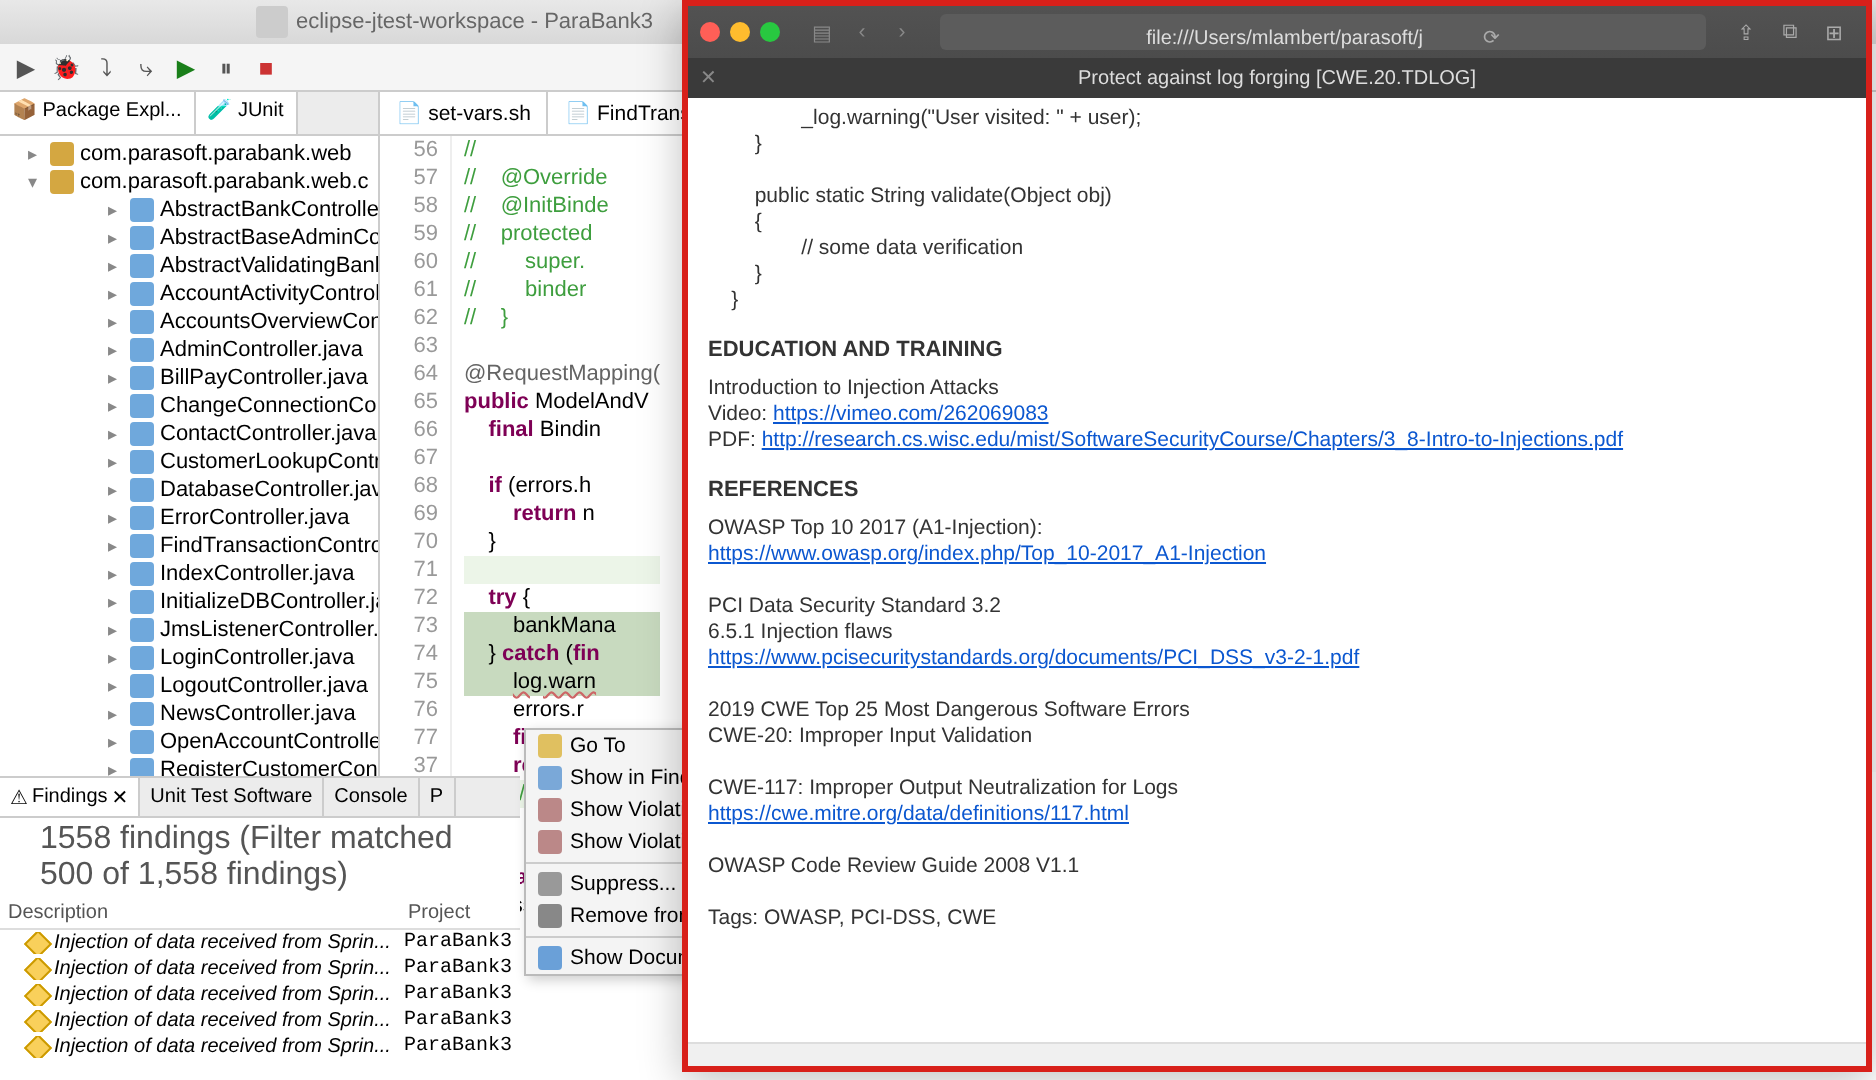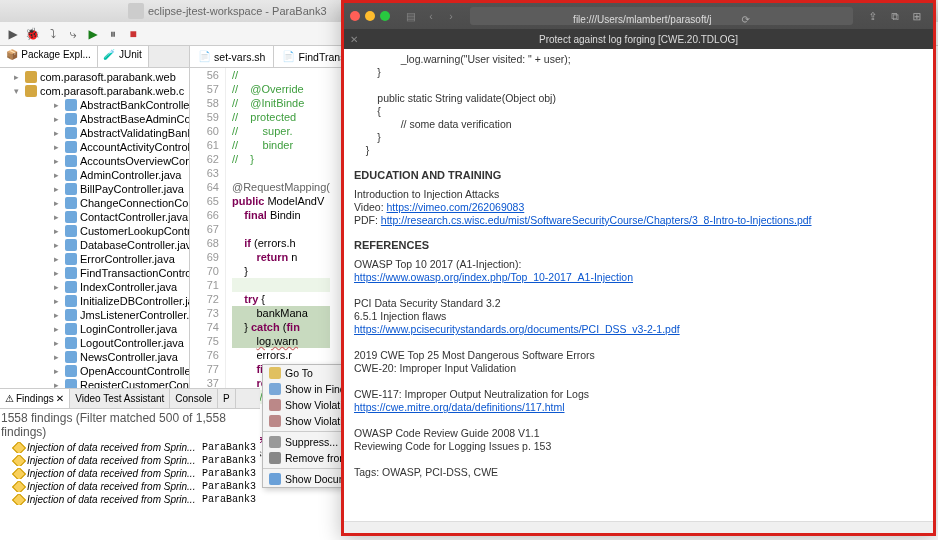--- a/index.html
+++ b/index.html
@@ -33,21 +33,21 @@
 .c-ann { color:#646464; }
 .code-body .l71, .code-body .l79 { background:#ecf5e8; }
 .context-menu { position:absolute; left:262px; top:364px; width:95px; background:#f4f4f4; border:1px solid #bbb; box-shadow:2px 2px 6px rgba(0,0,0,0.2); font-size:10.5px; z-index:5; }
 .cm-item { padding:2px 6px; display:flex; align-items:center; gap:4px; white-space:nowrap; overflow:hidden; }
 .cm-sep { height:1px; background:#ccc; margin:2px 0; }
 .cm-icon { width:12px; height:12px; flex-shrink:0; }
 .bottom-panel { position:absolute; left:0; top:388px; width:260px; height:152px; background:#fff; border-top:1px solid #ccc; font-size:10.5px; }
 .bp-tabs { height:20px; background:#ececec; display:flex; border-bottom:1px solid #ccc; }
 .bp-tab { padding:2px 5px; border-right:1px solid #ccc; display:flex; align-items:center; gap:2px; font-size:10px; }
 .bp-tab.active { background:#fff; }
-.bp-status { padding:2px 1px; font-size:12px; color:#555; }
+.bp-status { padding:2px 20px; font-size:16px; color:#555; }
 .bp-header { display:flex; border-bottom:1px solid #ddd; font-size:10px; color:#555; }
 .bp-header div:first-child { width:200px; padding:2px 4px; }
 .bp-header div:last-child { padding:2px 4px; }
 .bp-row { display:flex; font-size:10px; padding:1px 0; }
 .bp-row .col1 { width:200px; padding:0 2px 0 14px; display:flex; align-items:flex-end; gap:3px; overflow:hidden; white-space:nowrap;font-style:italic; }
 .bp-row .col2 { padding:0 2px; overflow:hidden; white-space:nowrap;font-family:Liberation Mono, monospace; }
 .warn-ico { width:10px; height:10px; background:#f9d05b; border:1px solid #cc9a00; flex-shrink:0; transform:rotate(45deg); }
 .browser { position:absolute; left:341px; top:0; width:595px; height:536px; border:3px solid #d8201a; background:#fff; box-shadow:0 4px 20px rgba(0,0,0,0.25); z-index:10; display:flex; flex-direction:column; }
 .br-chrome { height:46px; background: linear-gradient(#525252,#474747); color:#ccc; font-size:10.5px; }
 .br-top { height:26px; display:flex; align-items:center; padding:0 6px; gap:4px; }
@@ -169,30 +169,34 @@
     <div>73):</div>
     <div>74):</div>
     <div>rnam</div>
     <div>ate u</div>
   </div>
 
 <div class="bottom-panel">
   <div class="bp-tabs">
     <div class="bp-tab active">⚠ <span>Findings</span> ✕</div>
     <div class="bp-tab">
-        <span>Video Test Assistant</span>
+        <span>Unit Test Software</span>
       </div>
     <div class="bp-tab">
         <span>Console</span>
       </div>
     <div class="bp-tab">
         <span>P</span>
       </div>
   </div>
   <div class="bp-status">1558 findings (Filter matched 500 of 1,558 findings)</div>
+  <div class="bp-header">
+    <div>Description</div>
+      <div>Project</div>
+  </div>
   <div id="bprows">
       <div class="bp-row">
         <div class="col1"><span class="warn-ico"></span>Injection of data received from Sprin...</div>
         <div class="col2">ParaBank3</div>
       </div>
       <div class="bp-row">
         <div class="col1"><span class="warn-ico"></span>Injection of data received from Sprin...</div>
         <div class="col2">ParaBank3</div>
       </div>
       <div class="bp-row">
@@ -271,18 +275,17 @@
     <div>6.5.1 Injection flaws</div>
     <div><a>https://www.pcisecuritystandards.org/documents/PCI_DSS_v3-2-1.pdf</a></div>
     <br>
     <div>2019 CWE Top 25 Most Dangerous Software Errors</div>
     <div>CWE-20: Improper Input Validation</div>
     <br>
     <div>CWE-117: Improper Output Neutralization for Logs</div>
     <div><a>https://cwe.mitre.org/data/definitions/117.html</a></div>
     <br>
     <div>OWASP Code Review Guide 2008 V1.1</div>
-    <div>Reviewing Code for Logging Issues p. 153</div>
     <br>
     <div>Tags: OWASP, PCI-DSS, CWE</div>
   </div>
   <div class="br-scroll"></div>
 </div>
 
 </body></html>

